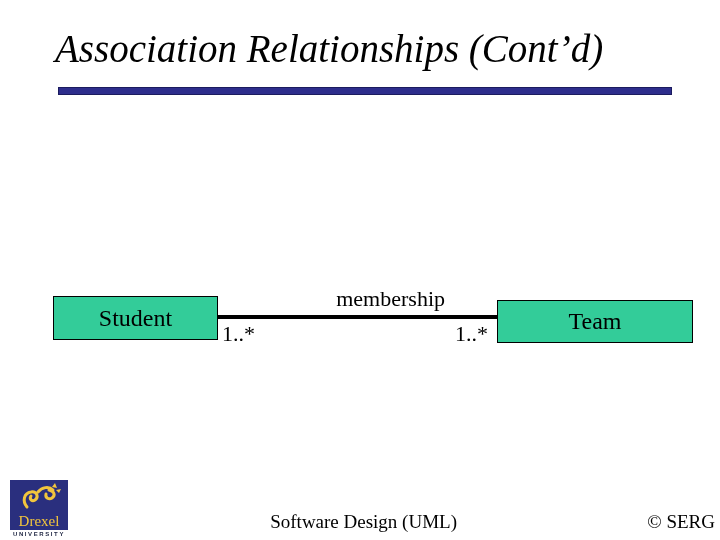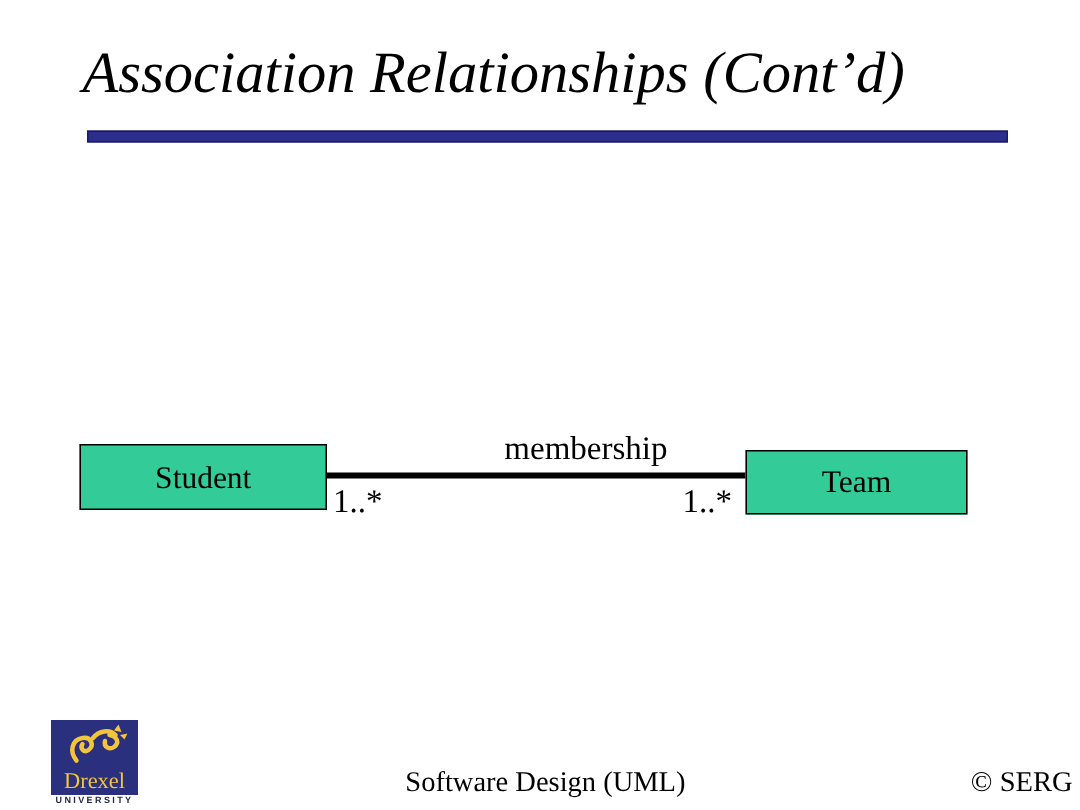--- a/index.html
+++ b/index.html
@@ -42,44 +42,44 @@
     left:58px;top:108px;width:580px;
     text-align:center;
     font-size:20px;
   }
   .class-box{
     position:absolute;
     background:var(--class-box-fill);
     border:1px solid var(--class-box-border);
     box-sizing:border-box;
     display:flex;align-items:center;justify-content:center;
-    font-size:21px;
+    font-size:24px;
   }
   .class-box.student{left:53px;top:296px;width:165px;height:44px;}
-  .class-box.team{left:497px;top:300px;width:148px;height:43px;}
+  .class-box.team{left:497px;top:300px;width:196px;height:43px;}
   .assoc-line{
     position:absolute;
     left:218px;top:315px;width:279px;height:4px;
     background:var(--connector);
   }
   .assoc-name{
     position:absolute;
     left:300px;top:286px;width:145px;
     text-align:right;
     font-size:22px;line-height:26px;
   }
   .mult{
     position:absolute;
     font-size:22px;line-height:26px;
   }
   .mult.left{left:222px;top:321px;}
   .mult.right{left:455px;top:321px;}
   .logo{
     position:absolute;
-    left:10px;top:480px;width:58px;margin-left:24px;
+    left:10px;top:480px;width:58px;
   }
   .logo-square{
     width:58px;height:50px;
     background:var(--logo-blue);
     position:relative;
     display:flex;flex-direction:column;
     align-items:center;justify-content:flex-end;
     box-sizing:border-box;
   }
   .dragon{

